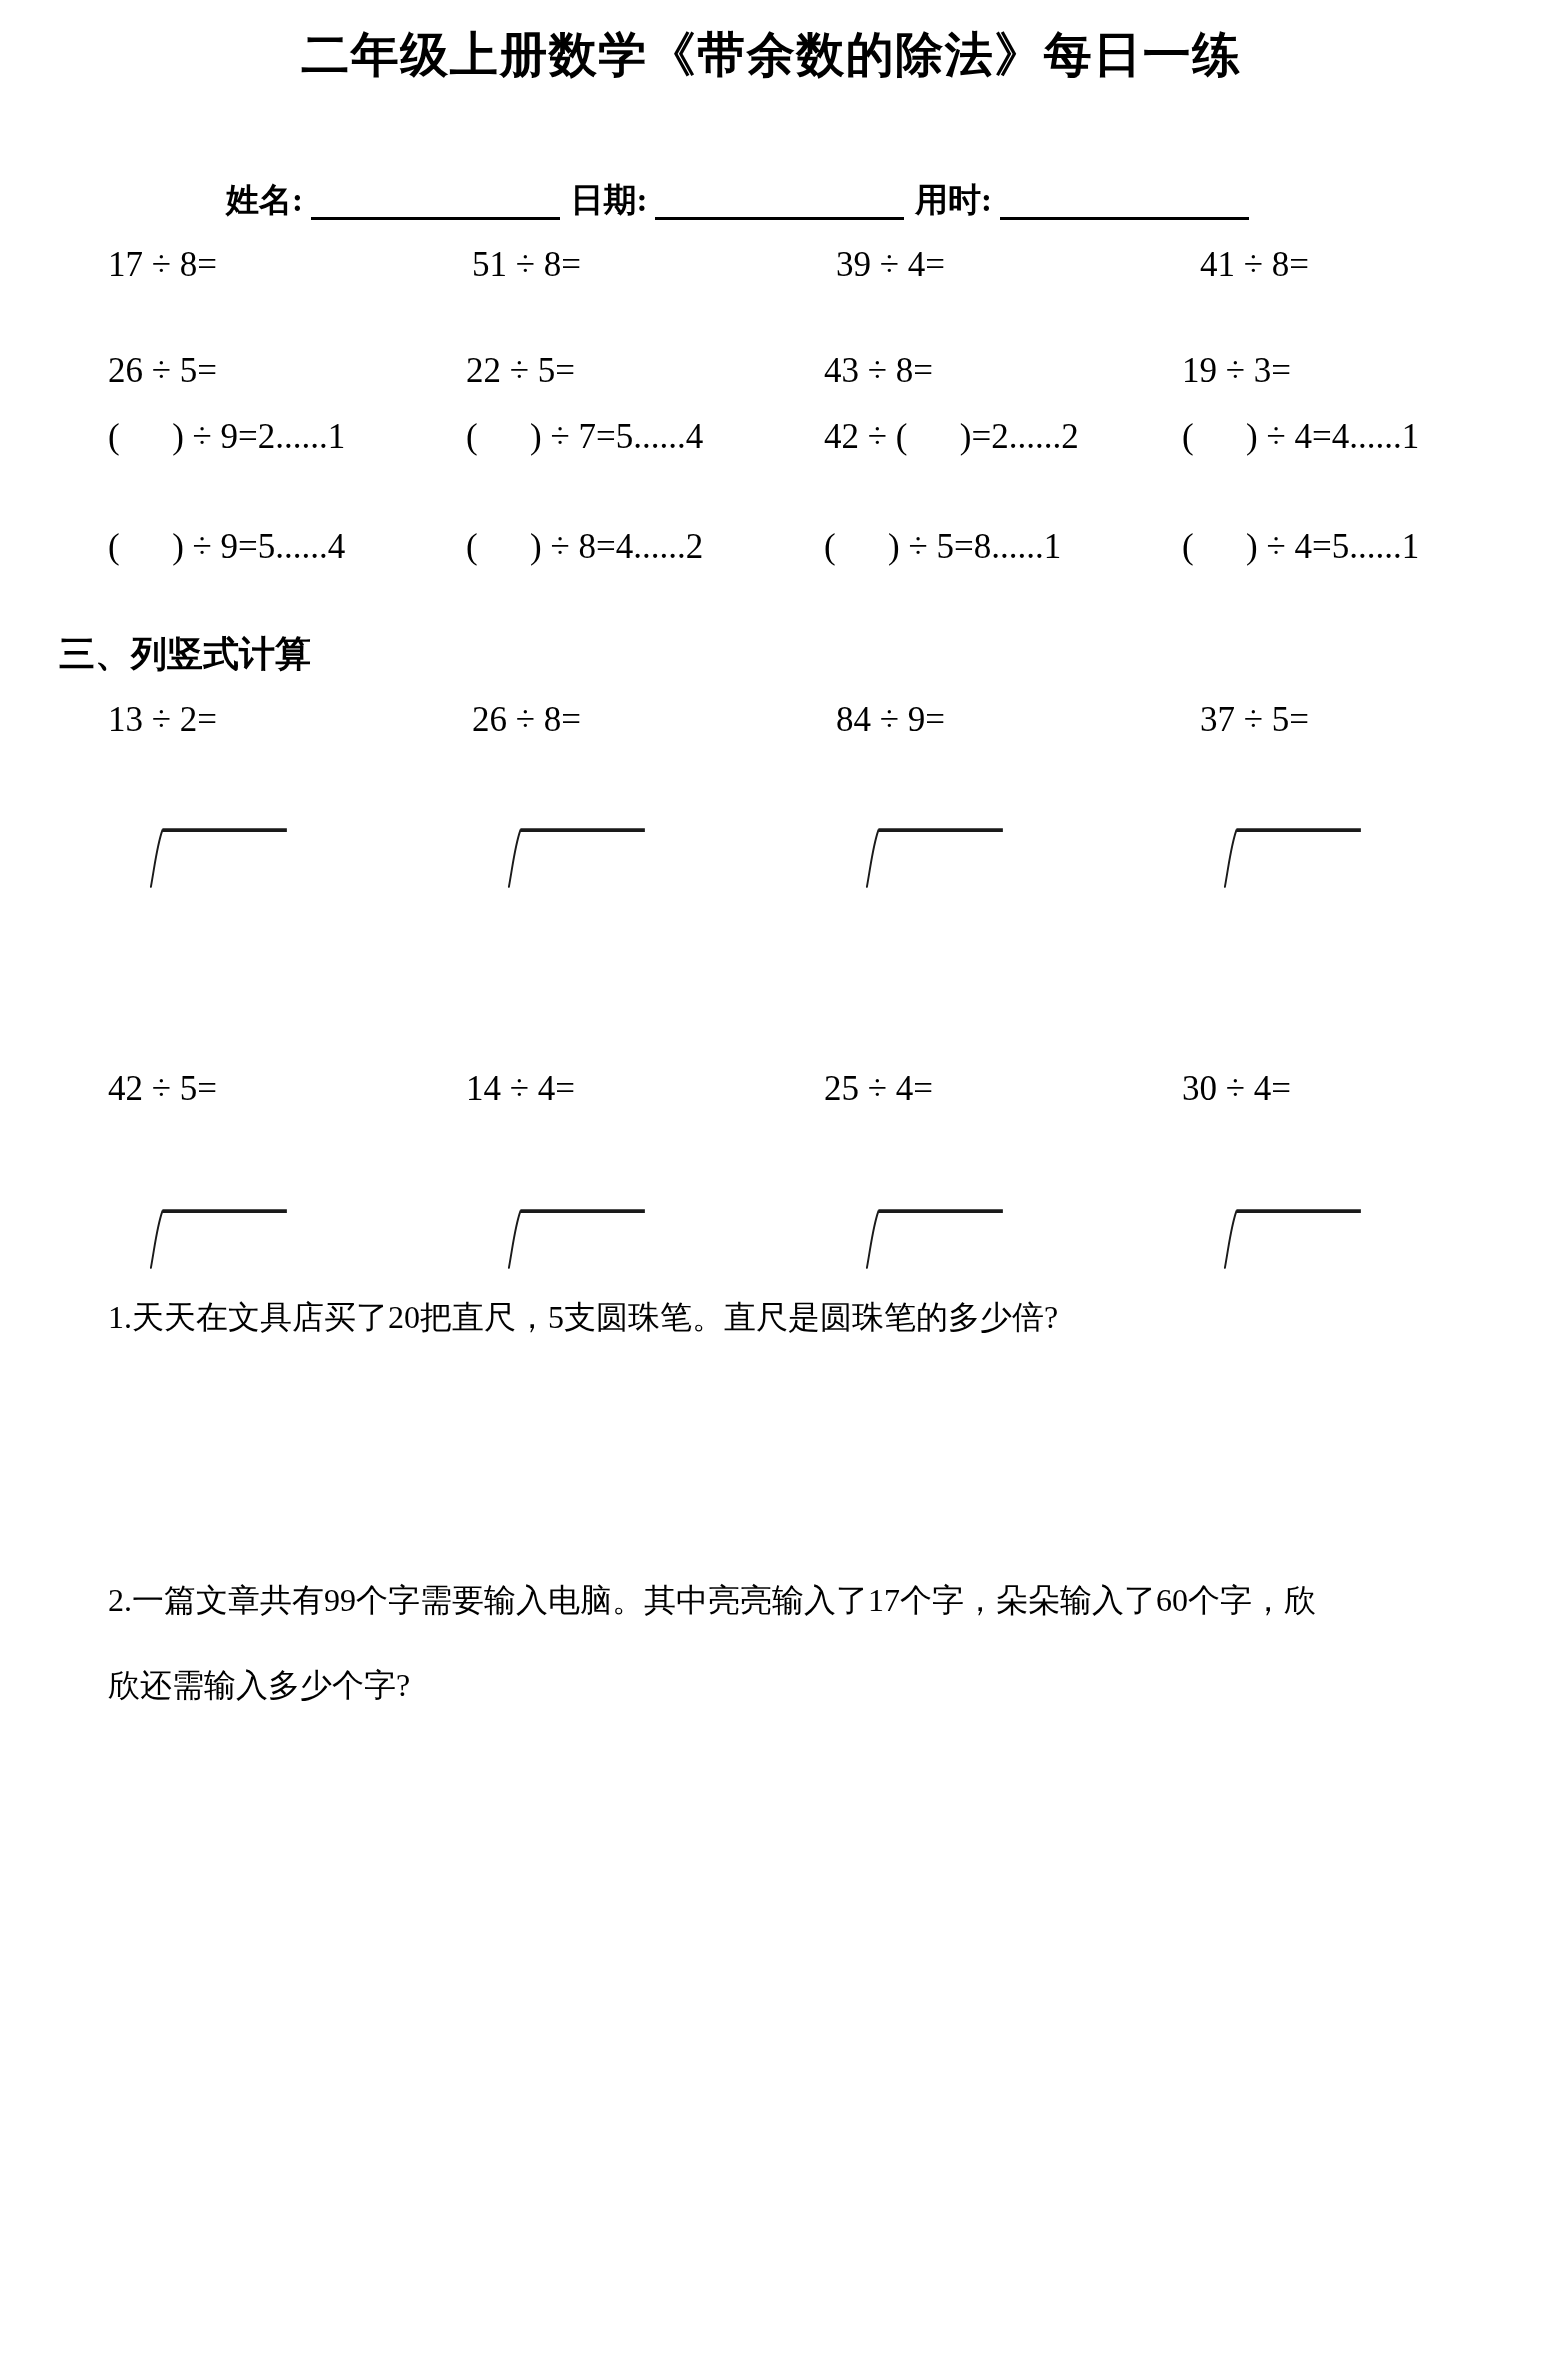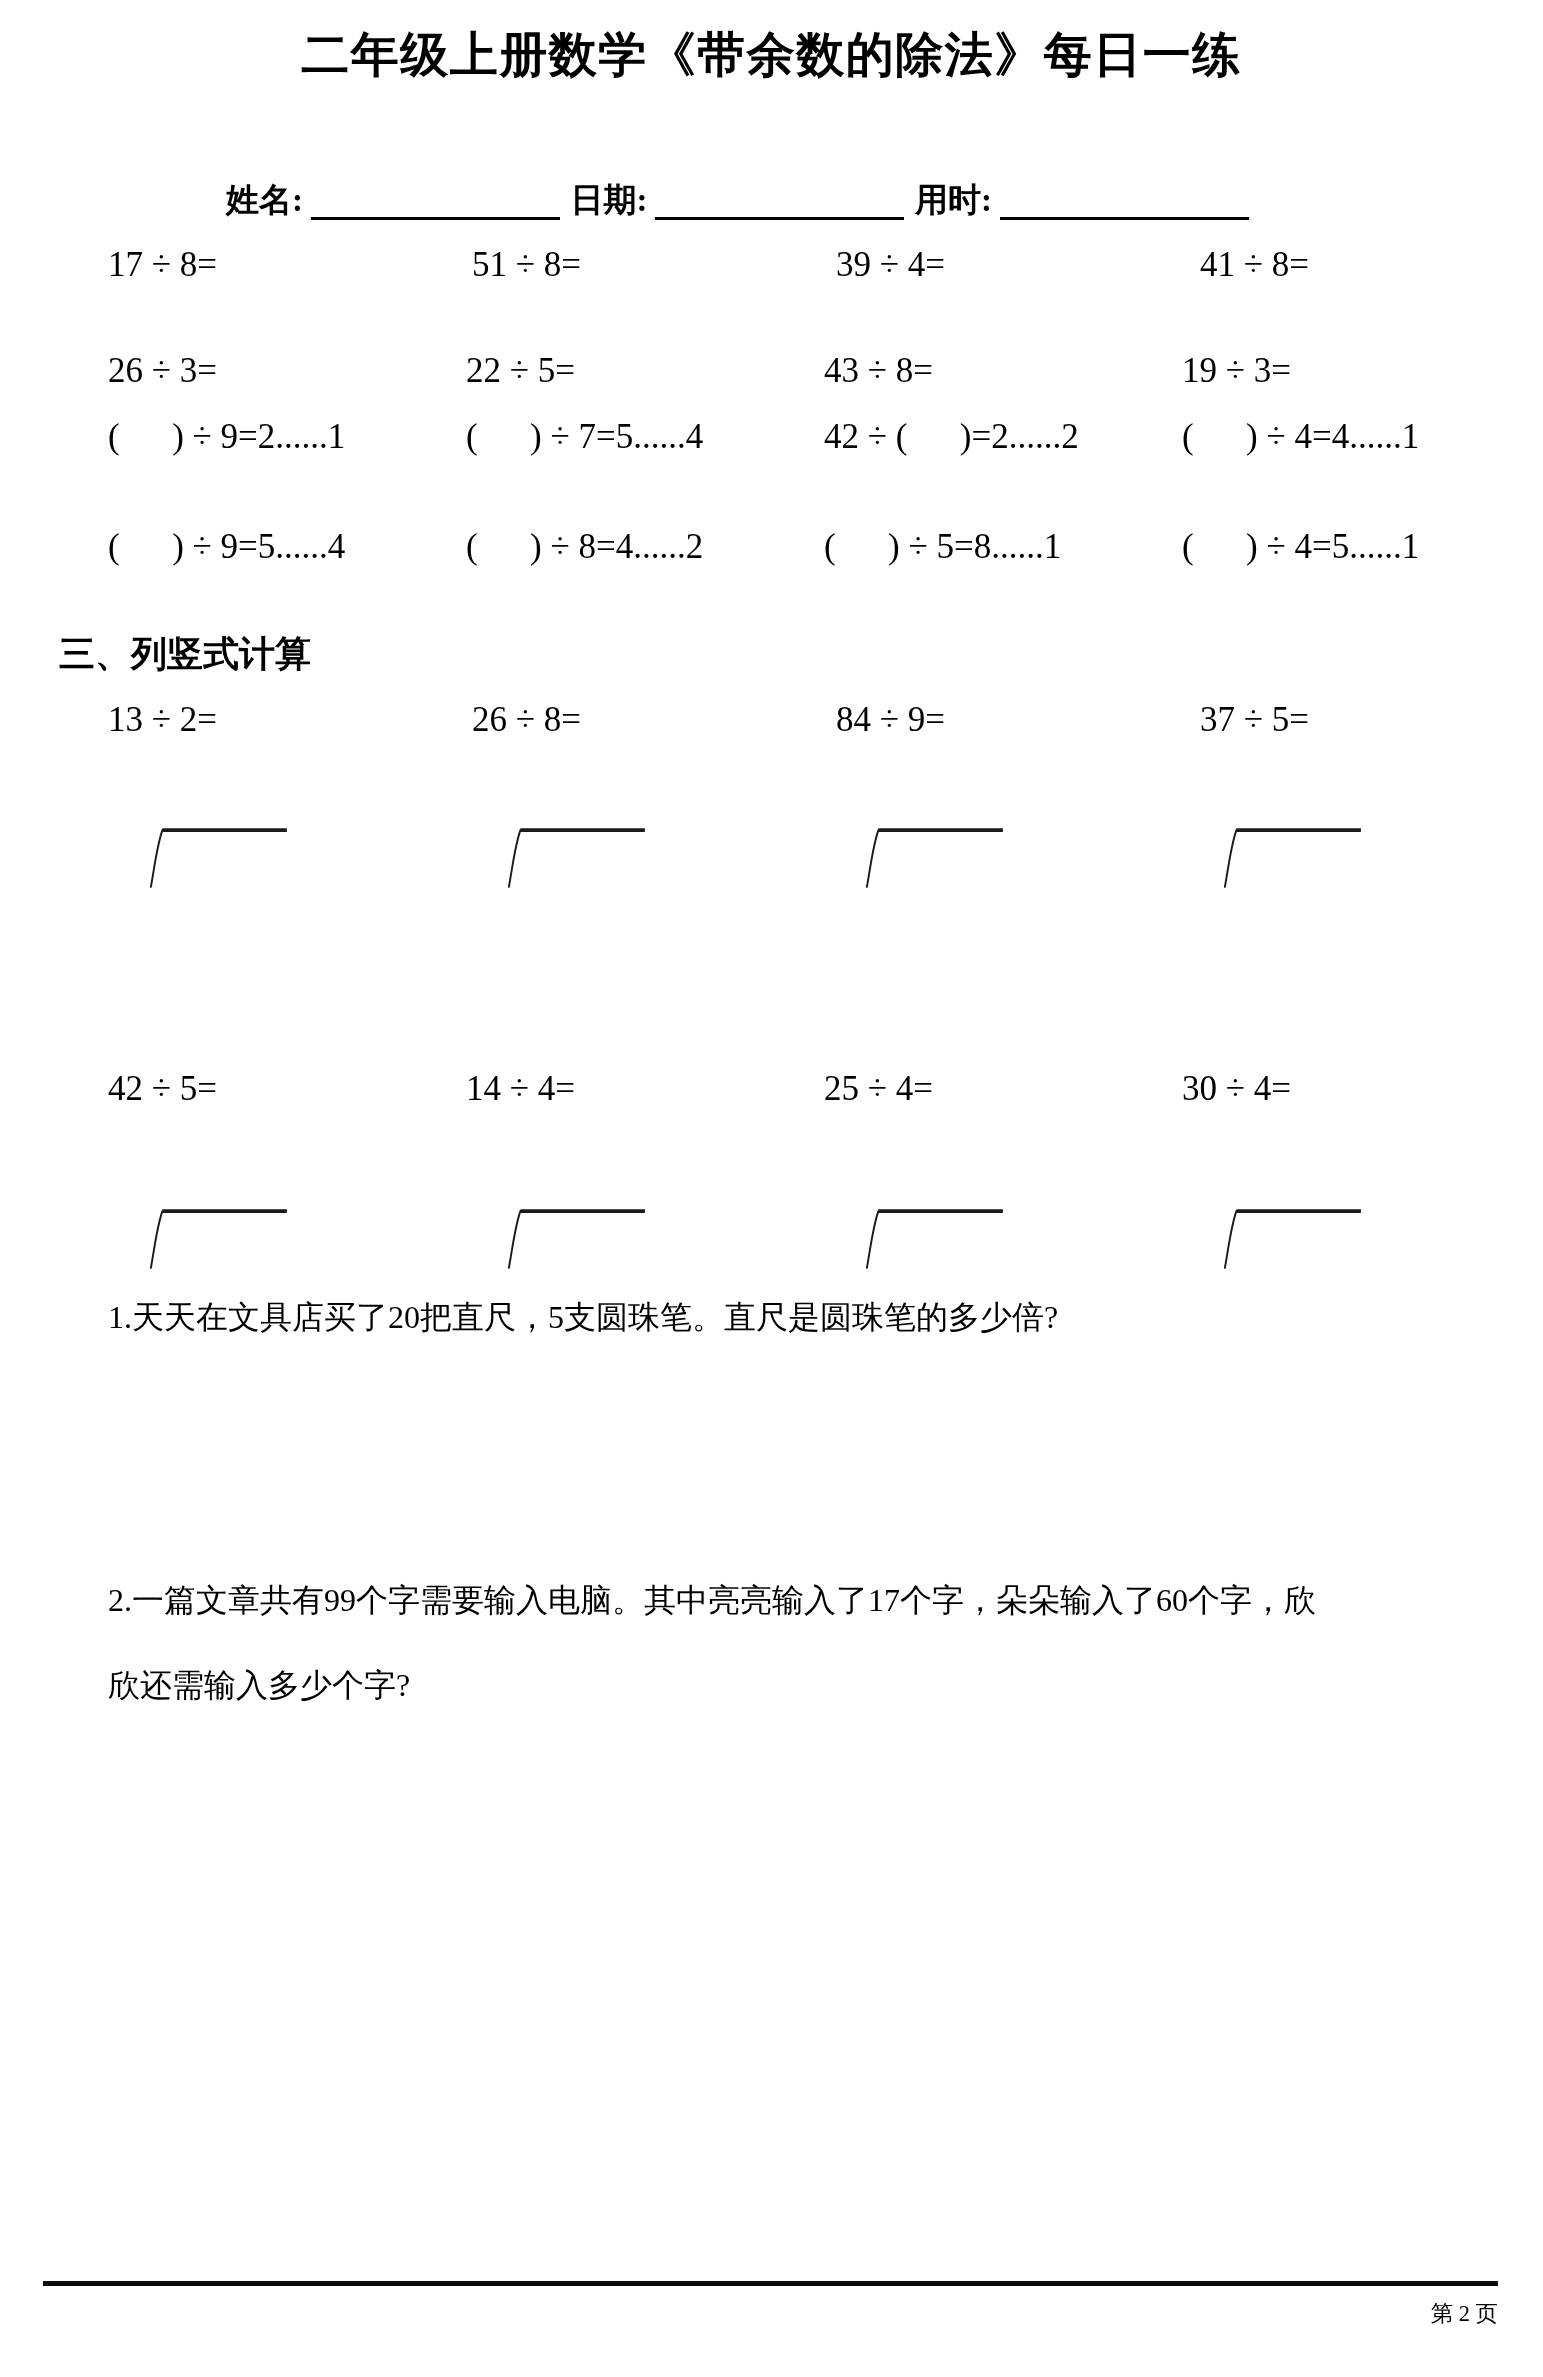--- a/index.html
+++ b/index.html
@@ -111,21 +111,21 @@
     <span>姓名:</span><span class="blank"></span><span>日期:</span><span class="blank"></span><span>用时:</span><span class="blank last"></span>
   </div>
 
   <div class="grid4 r1">
     <span class="problem">17 ÷ 8=</span>
     <span class="problem">51 ÷ 8=</span>
     <span class="problem">39 ÷ 4=</span>
     <span class="problem">41 ÷ 8=</span>
   </div>
   <div class="grid4 r2">
-    <span class="problem">26 ÷ 3=</span>
+    <span class="problem">26 ÷ 5=</span>
     <span class="problem">22 ÷ 5=</span>
     <span class="problem">43 ÷ 8=</span>
     <span class="problem">19 ÷ 3=</span>
   </div>
 
   <div class="grid4 s2r1">
     <span class="problem">(      ) ÷ 9=2......1</span>
     <span class="problem">(      ) ÷ 7=5......4</span>
     <span class="problem">42 ÷ (      )=2......2</span>
     <span class="problem">(      ) ÷ 4=4......1</span>
@@ -200,19 +200,15 @@
           <path d="M18 4 H180" stroke="#1a1a1a" stroke-width="5" fill="none"></path>
           <path d="M18 4 C 11 24, 9 44, 3 78" stroke="#1a1a1a" stroke-width="2.5" fill="none" stroke-linecap="round"></path>
         </svg>
     </div>
   </div>
 
   <div class="word-problem p1">1.天天在文具店买了20把直尺，5支圆珠笔。直尺是圆珠笔的多少倍?</div>
   <div class="word-problem p2">2.一篇文章共有99个字需要输入电脑。其中亮亮输入了17个字，朵朵输入了60个字，欣</div>
   <div class="word-problem p2b">欣还需输入多少个字?</div>
 
-  <div class="footer">
-    <div class="footer-divider"></div>
-    <div class="page-number">第 2 页</div>
-  </div>
 
 </div>
 
 
 </body></html>

